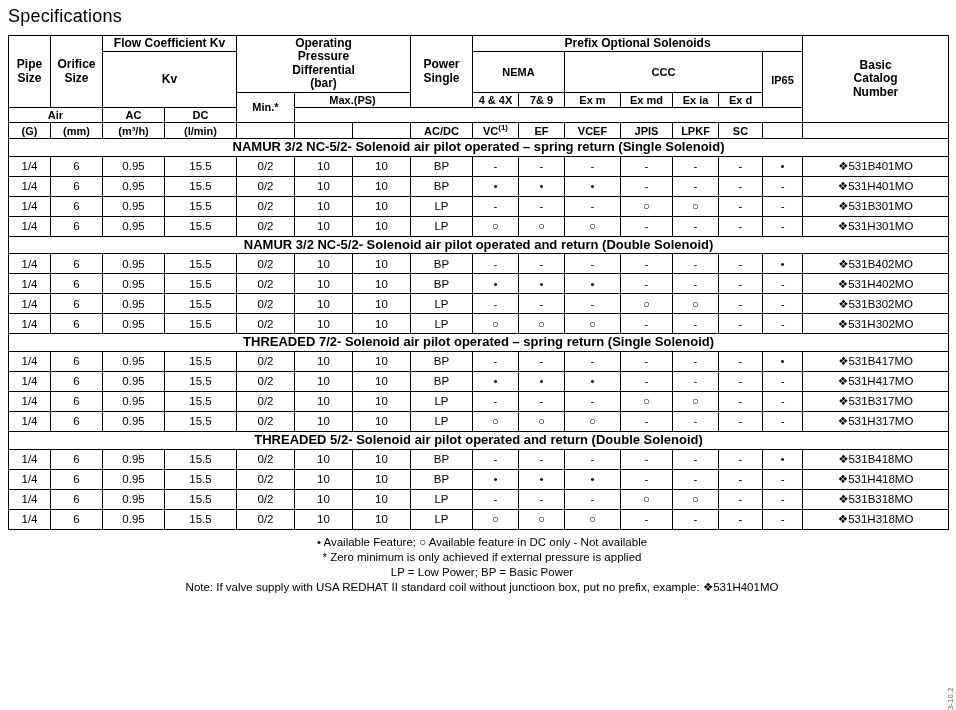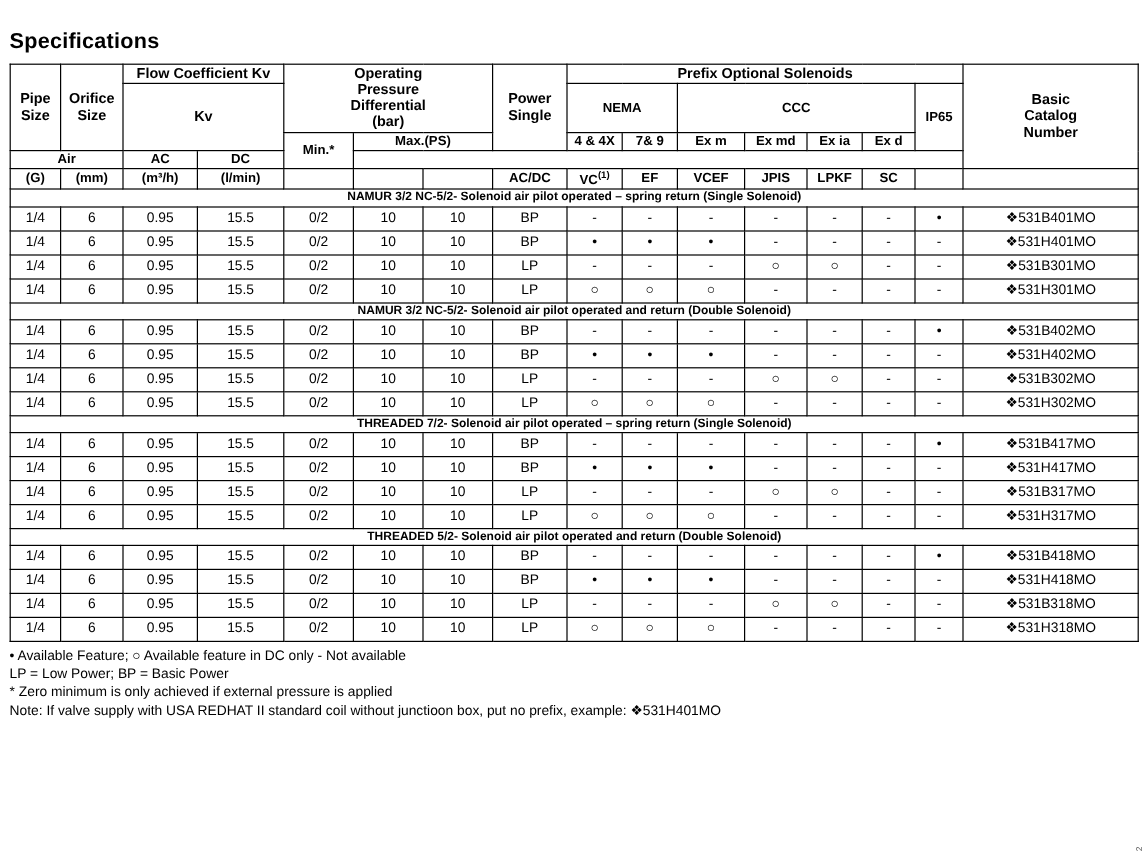--- a/index.html
+++ b/index.html
@@ -16,22 +16,22 @@
   }
   .page {
     position: relative;
     width: 956px;
     height: 710px;
     padding: 0;
     box-sizing: border-box;
   }
   .title {
     font-size: 18px;
-    font-weight: bold;
-    margin: 24px 0 8px 8px;
+    font-weight: normal;
+    margin: 6px 0 8px 8px;
     letter-spacing: 0.2px;
   }
   table.spec {
     border-collapse: collapse;
     table-layout: fixed;
     margin-left: 8px;
     width: 940px;
     font-size: 11.5px;
   }
   table.spec td, table.spec th {
@@ -51,21 +51,21 @@
     font-size: 11px;
     font-weight: bold;
   }
   .unit-row td {
     font-weight: bold;
     font-size: 11px;
   }
   .section-row td {
     text-align: left;
     font-weight: bold;
-    font-size: 10px;
+    font-size: 13px;
     padding: 2px 4px;
   }
   .data-row td {
     font-size: 11.5px;
     height: 17px;
   }
   .catalog {
     text-align: left;
     padding-left: 12px;
     white-space: nowrap;
@@ -75,20 +75,21 @@
     line-height: 1;
   }
   .circ {
     font-size: 11px;
     line-height: 1;
   }
   .notes {
     margin: 5px 0 0 8px;
     font-size: 11.5px;
     line-height: 1.32;
+    text-align: center;
   }
   .notes div {
     white-space: nowrap;
   }
   .sup {
     font-size: 8px;
     vertical-align: super;
   }
   .sidecode {
     position: absolute;
@@ -485,20 +486,20 @@
           <td>-</td>
           <td>-</td>
           <td>-</td>
           <td class="catalog">❖531H318MO</td>
         </tr>
       </tbody>
   </table>
 
   <div class="notes" id="footnotes">
       <div>• Available Feature;        ○ Available feature in DC only        - Not available</div>
+      <div>*  Zero minimum is only achieved if external pressure is applied</div>
       <div>LP = Low Power; BP = Basic Power</div>
-      <div>*  Zero minimum is only achieved if external pressure is applied</div>
       <div>Note: If valve supply with USA REDHAT II standard coil without junctioon box, put no prefix, example: ❖531H401MO</div>
     </div>
 
   <div class="sidecode">3-10.2</div>
 
 </div>
 
 </body></html>

